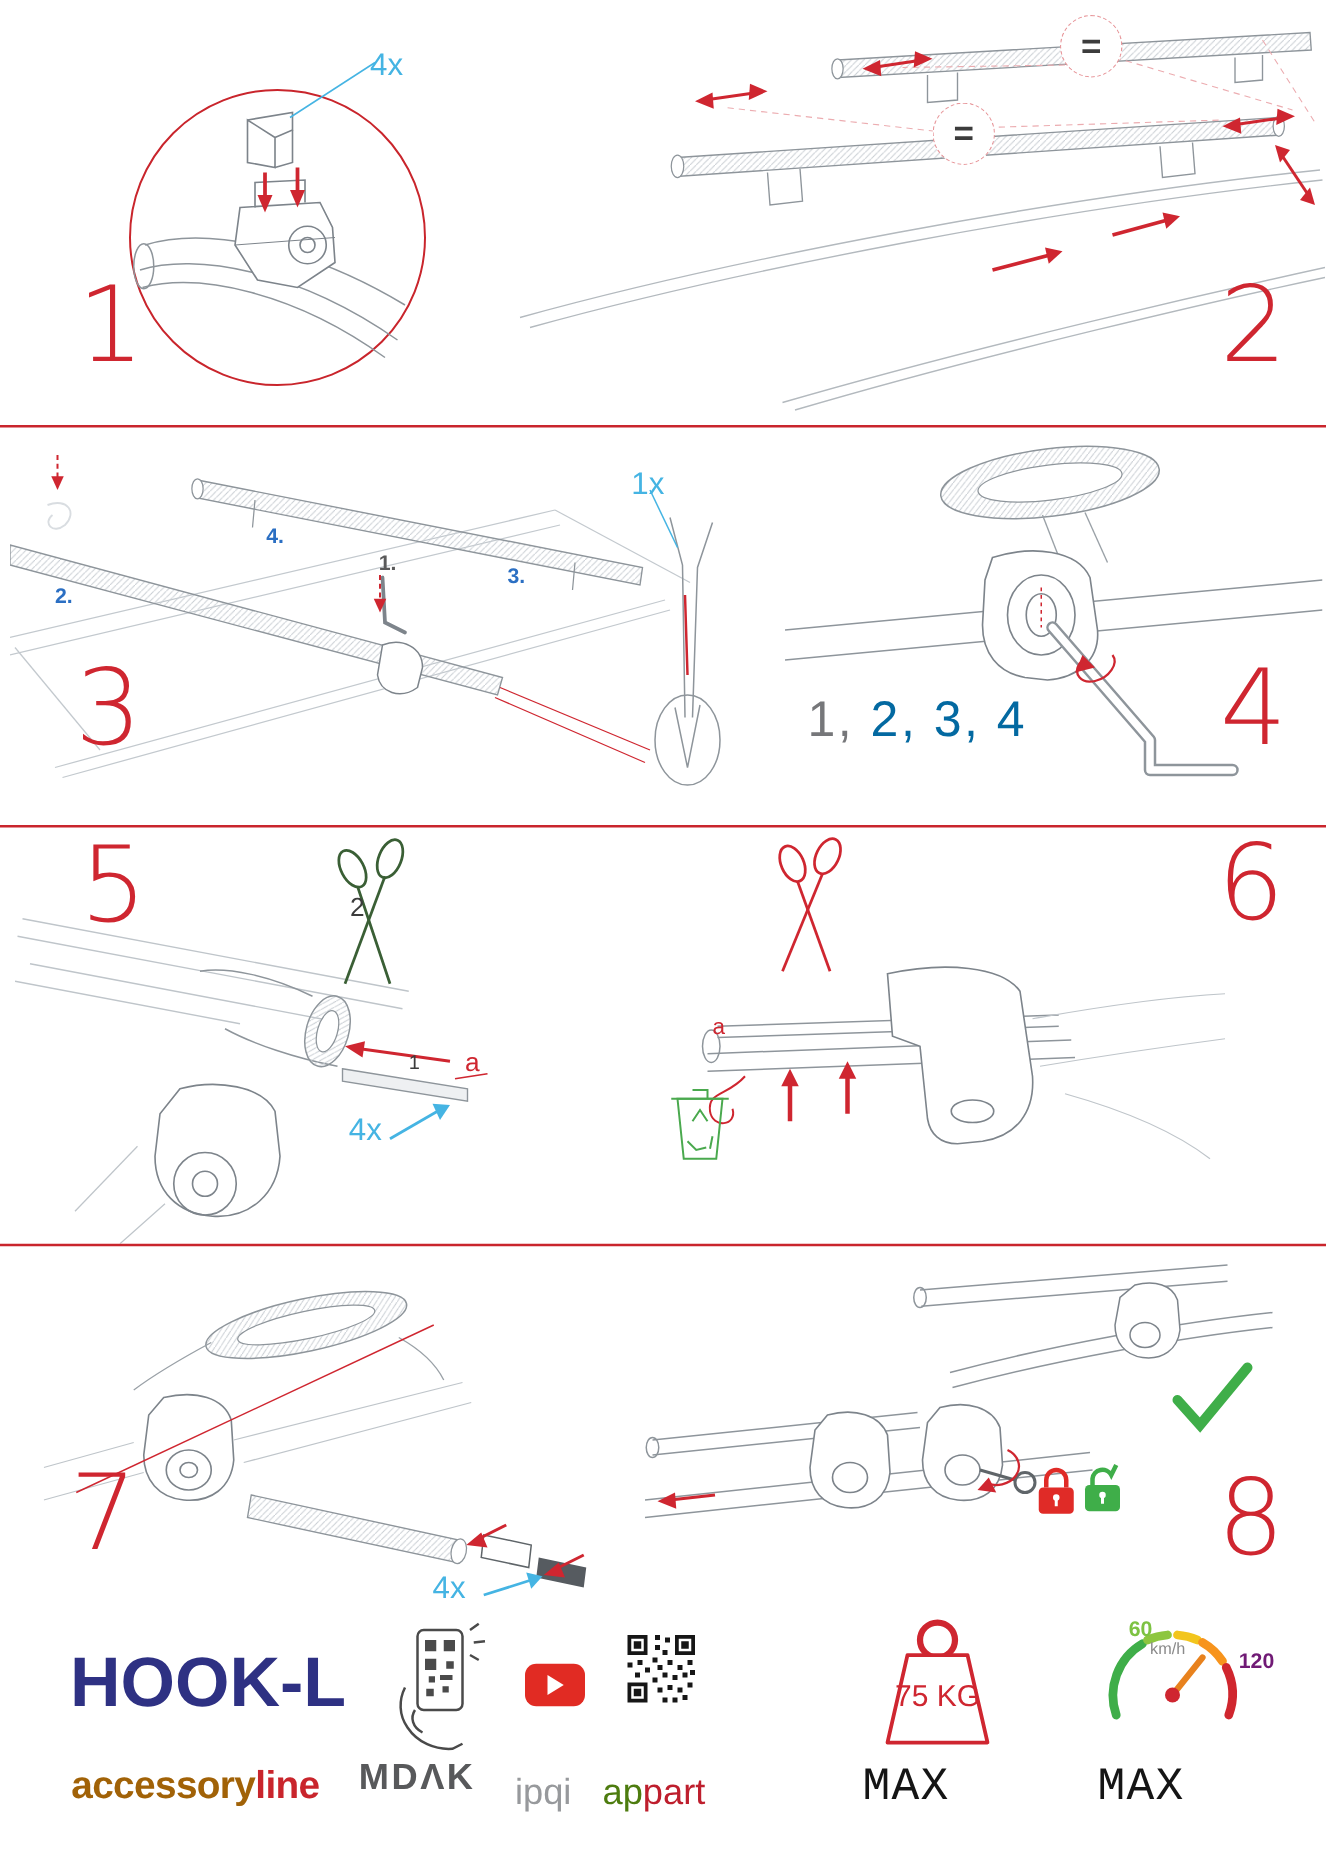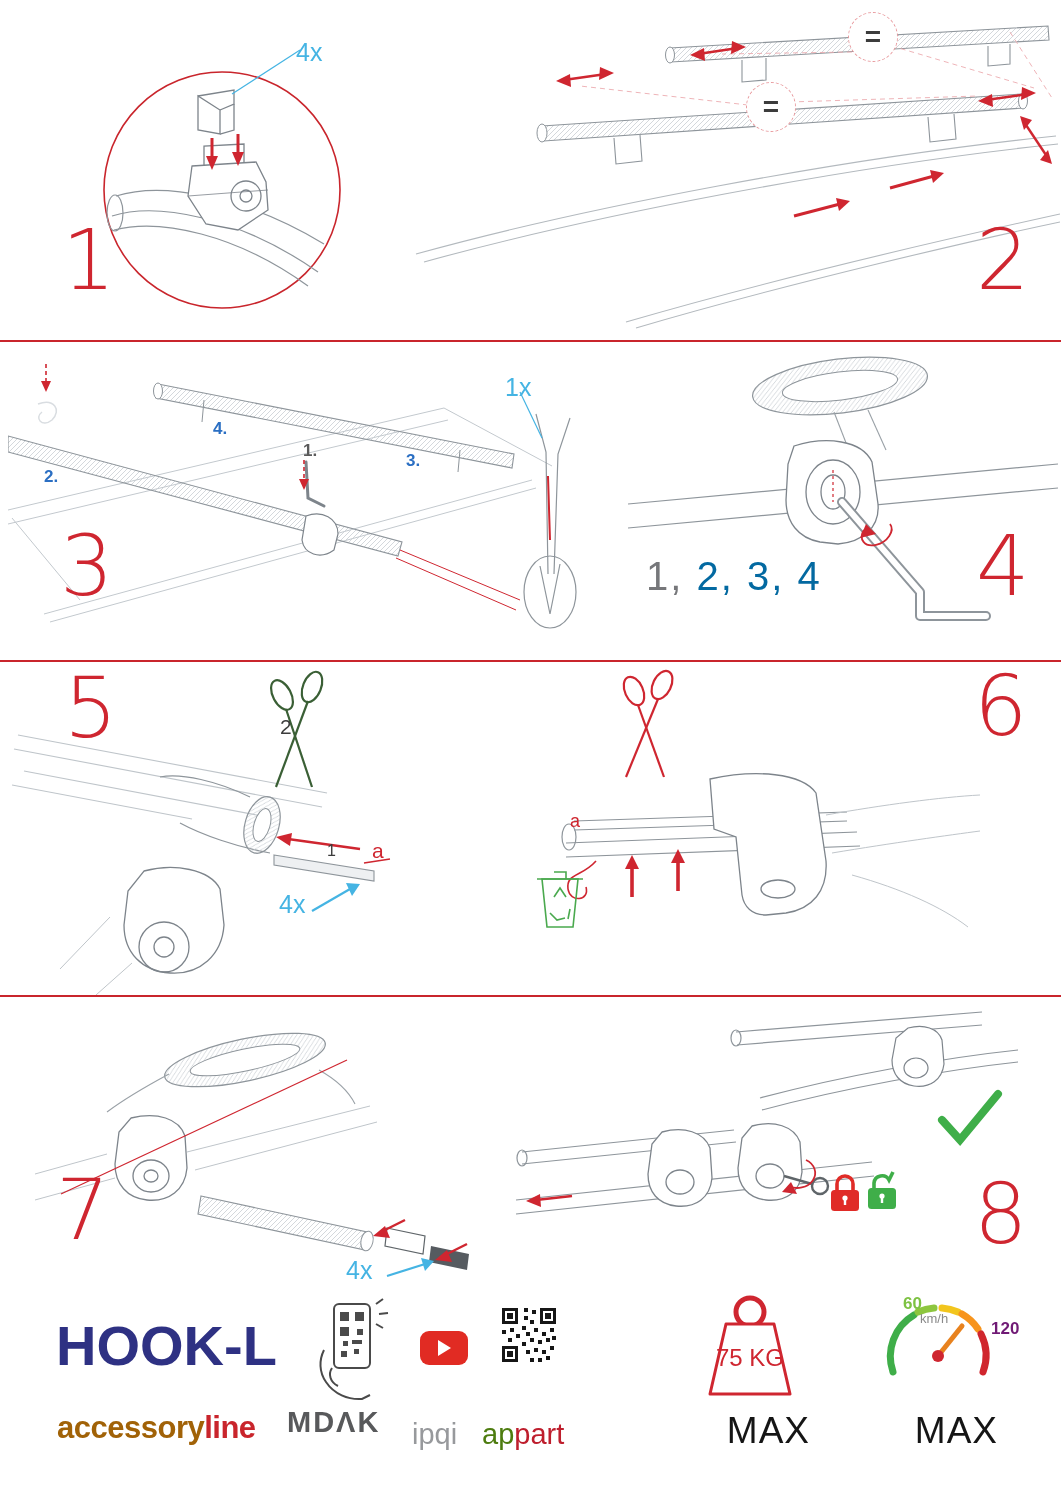--- a/index.html
+++ b/index.html
@@ -26,22 +26,22 @@
   .brand { position:absolute; font-size:31px; font-weight:700; letter-spacing:-0.5px; line-height:1; }
   .brand .b1 { color:#a16207;margin-top:28px; }
   .brand .b2 { color:#c9252c; }
   .logo-mdak { position:absolute; font-size:29px; font-weight:700; color:#58595b; letter-spacing:2px; line-height:1; }
   .logo-ipqi { position:absolute; font-size:29px; font-weight:400; color:#97999c; line-height:1; }
   .logo-apline { position:absolute; font-size:29px; font-weight:300; line-height:1; }
   .logo-apline .a { color:#4d7c0f;text-align:right; }
   .logo-apline .l { color:#be1e2d; }
   .wval { position:absolute; left:690px; top:1346px; width:120px; text-align:center;
           color:#cf2630; font-size:24px; font-weight:400; line-height:1; }
-  .max { position:absolute; width:120px; text-align:right; color:#151515;
-         font-size:37px; font-weight:400; letter-spacing:1px; line-height:1; }
+  .max { position:absolute; width:120px; text-align:left; color:#151515;
+         font-size:37px; font-weight:400; letter-spacing:1px; line-height:1;font-family:Liberation Mono, monospace; }
   .speed-lab { position:absolute; font-size:17px; font-weight:700; line-height:1; }
   .kmh { position:absolute; font-size:13px; color:#8a8a8a; line-height:1; }
 </style>
 </head>
 <body>
 
 <div class="page">
 
   <svg class="abs" style="left:86px;top:46px" width="280" height="268" viewBox="0 0 280 268">
     <circle cx="136" cy="144" r="118" fill="none" stroke="#c9252c" stroke-width="1.6"></circle>

